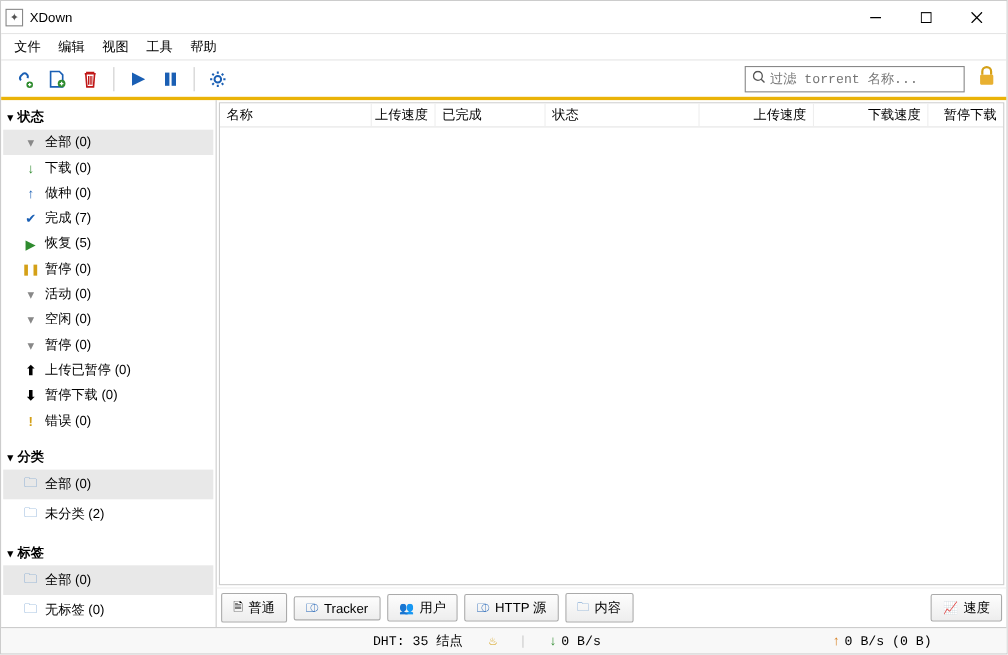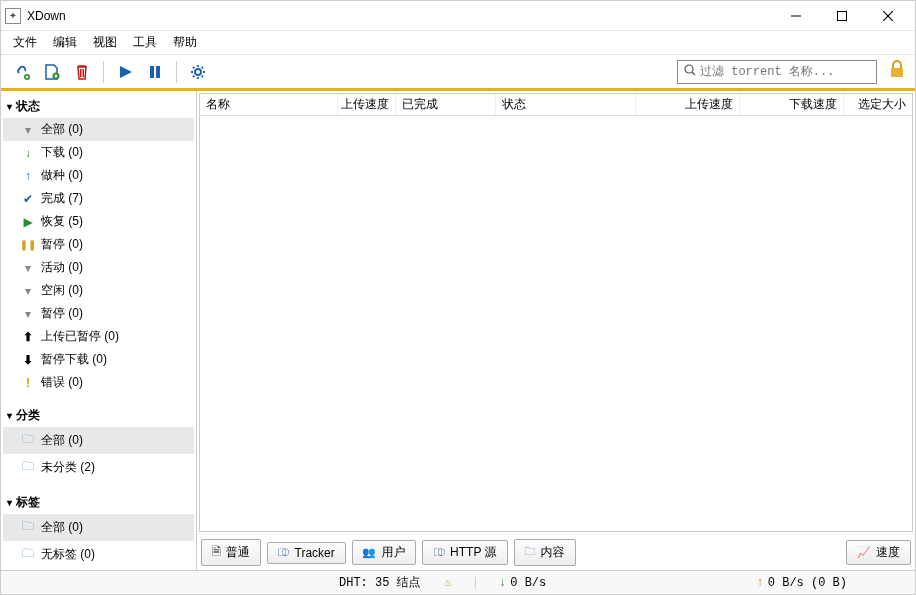--- a/index.html
+++ b/index.html
@@ -376,21 +376,21 @@
 
   <div class="content">
     <div class="table-wrap">
       <div class="table-header">
         <div class="th" style="width:138px">名称</div>
         <div class="th" style="width:58px;justify-content:flex-end">上传速度</div>
         <div class="th" style="width:100px">已完成</div>
         <div class="th" style="width:140px">状态</div>
         <div class="th" style="width:104px;justify-content:flex-end">上传速度</div>
         <div class="th" style="width:104px;justify-content:flex-end">下载速度</div>
-        <div class="th" style="flex:1;justify-content:flex-end;border-right:none">选定大小</div>
+        <div class="th" style="flex:1;justify-content:flex-end;border-right:none">暂停下载</div>
       </div>
       <div class="table-body"></div>
       <div class="hscroll">
           <div class="hscroll-inner"></div>
         </div>
     </div>
 
     <div class="bottom-tabs">
       <div class="btab">
         <span class="btab-icon">🗎</span>

